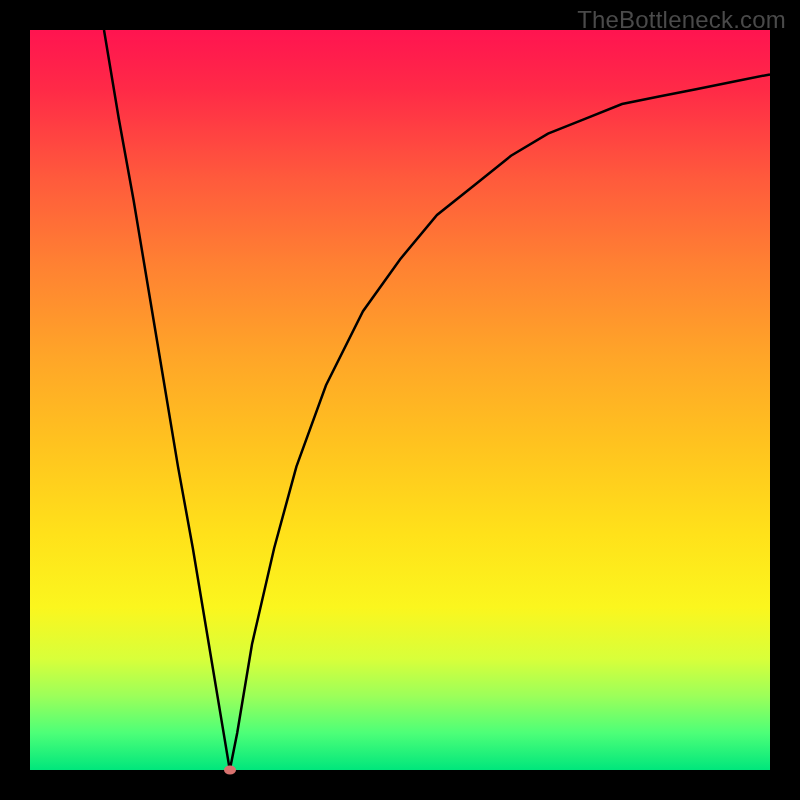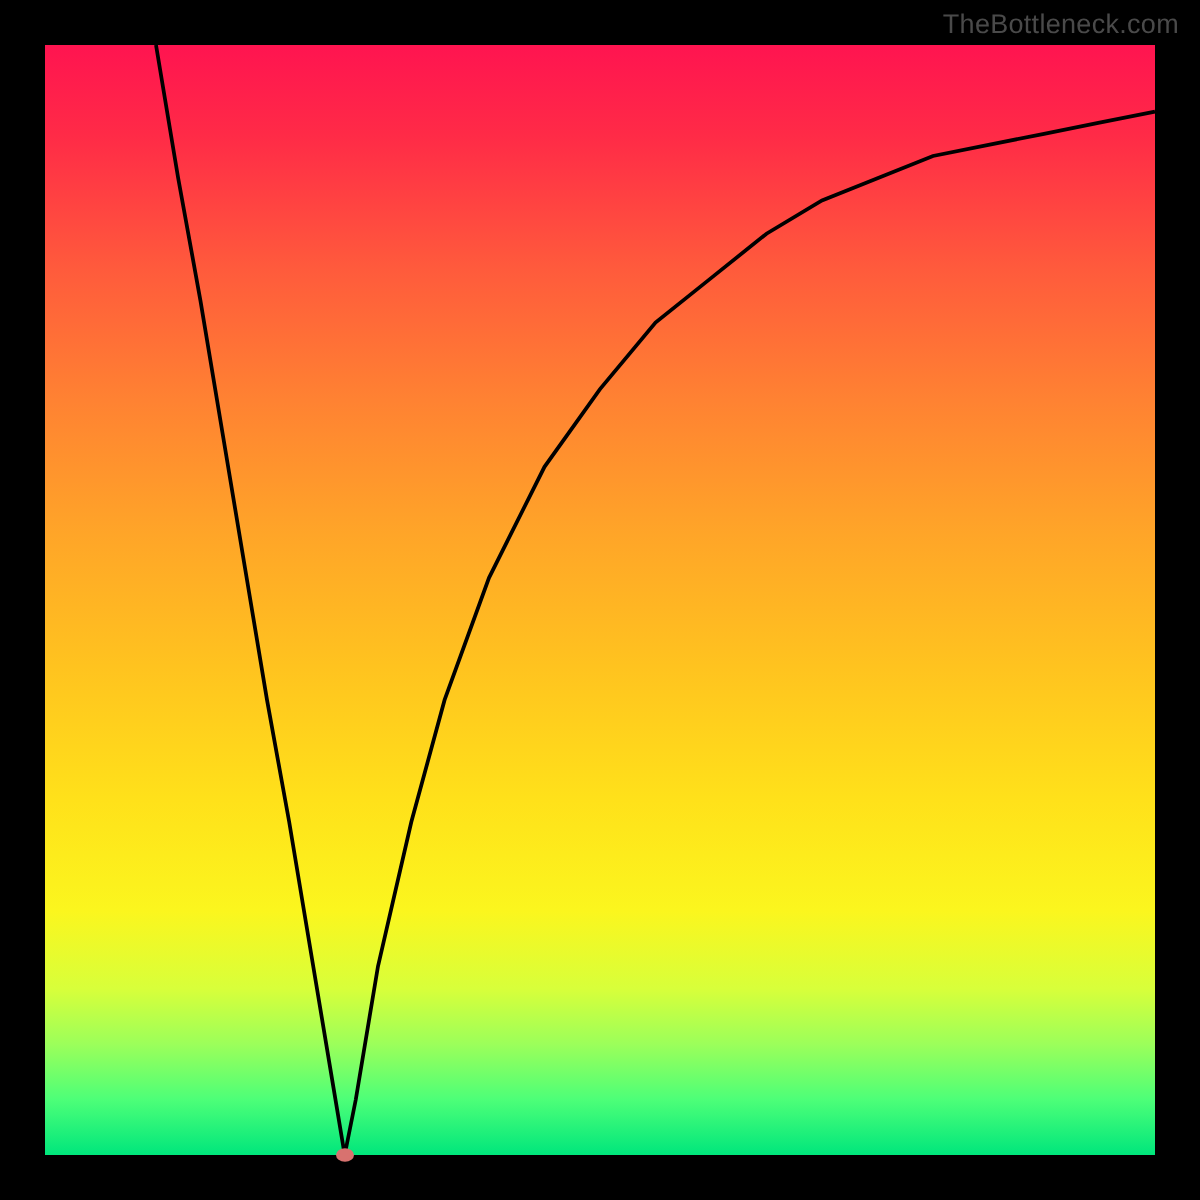--- a/index.html
+++ b/index.html
@@ -25,21 +25,21 @@
       #9cff5a 90%,
       #4dff78 95%,
       #00e67c 100%);
   }
 
   .watermark {
     position: absolute;
     top: 6px;
     right: 14px;
     color: #4a4a4a;
-    font-size: 18px;
+    font-size: 24px;
     font-weight: 500;
     letter-spacing: 0.2px;
   }
 
   svg.curve {
     position: absolute;
     left: 0; top: 0;
     width: 740px;
     height: 740px;
     overflow: visible;

